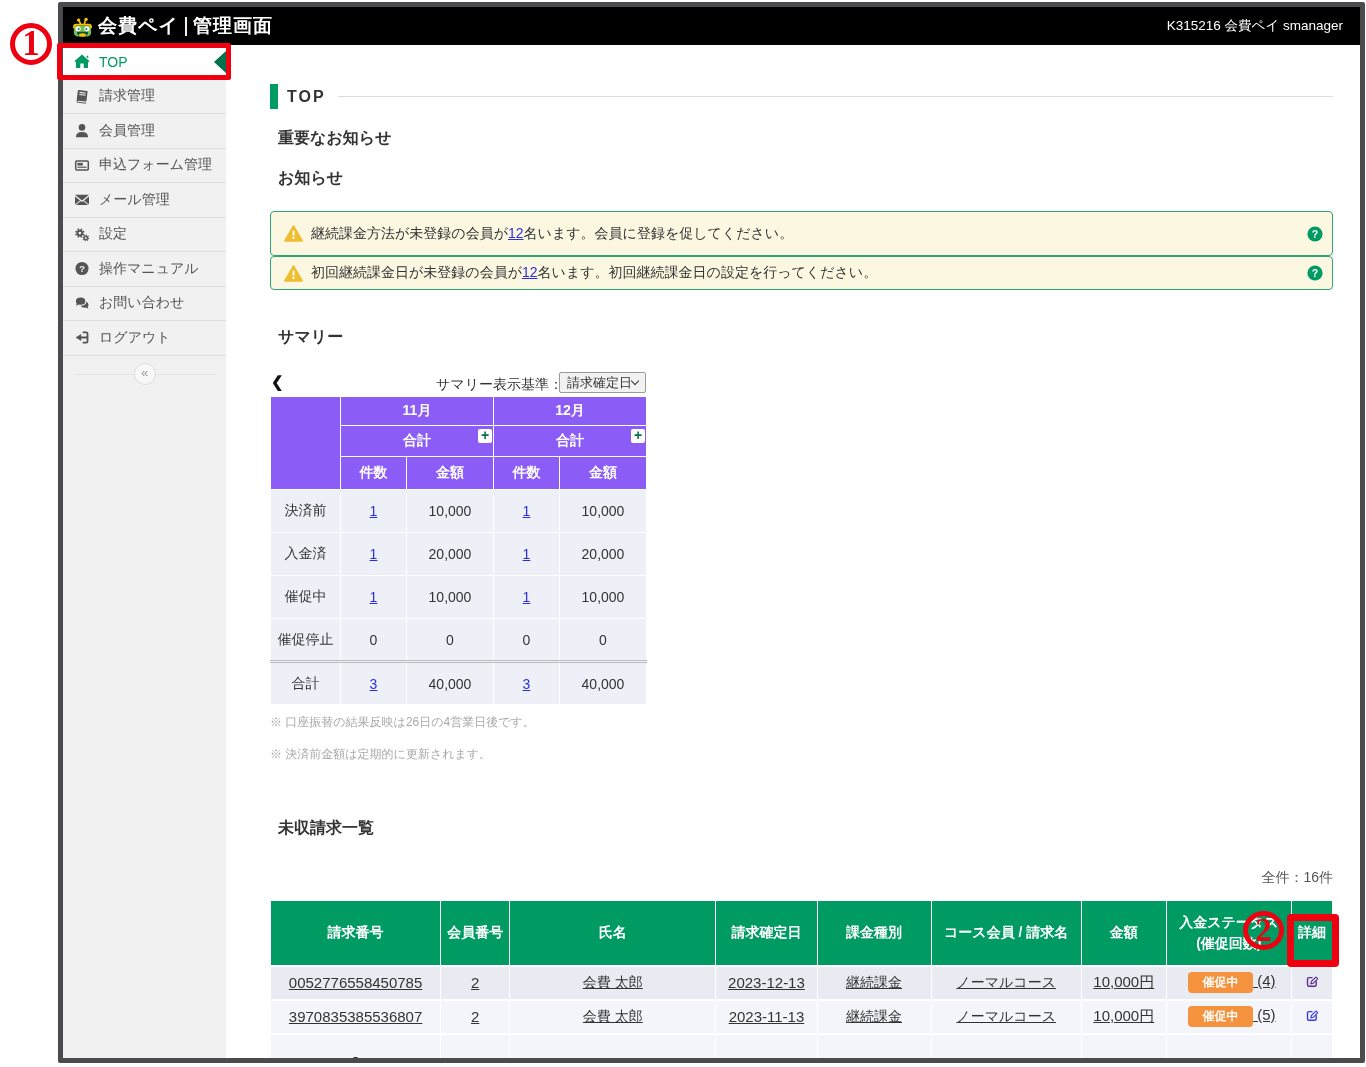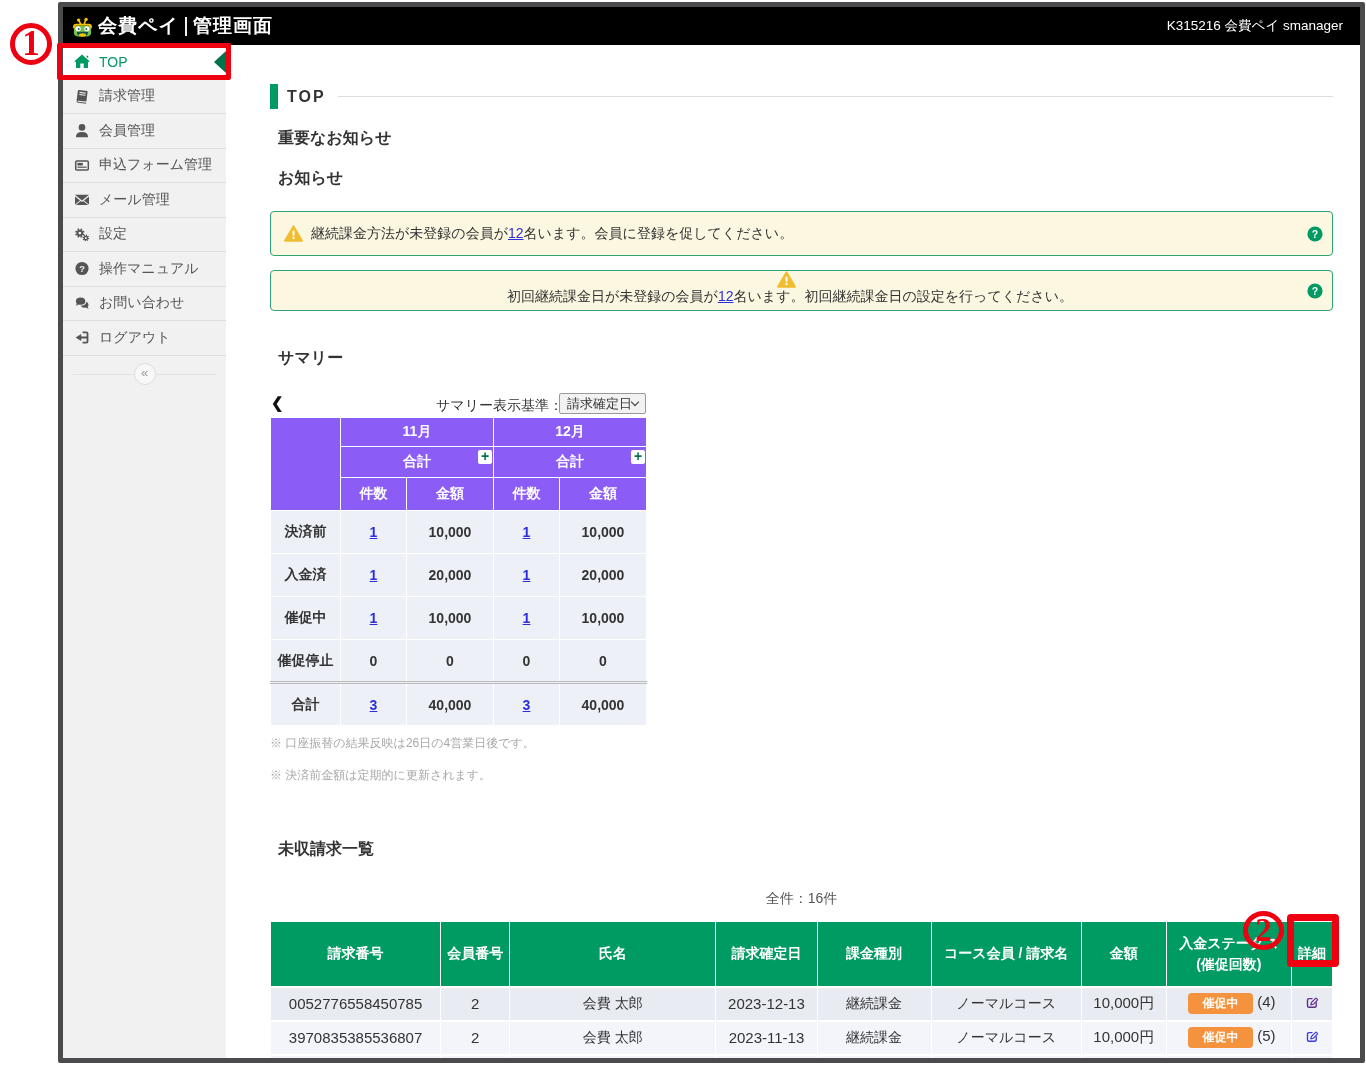--- a/index.html
+++ b/index.html
@@ -33,29 +33,29 @@
 .alert .q { position:absolute; right:9px; top:50%; margin-top:-8px; display:flex; }
 
 .sum-controls { position:relative; height:22px; margin-top:26px; }
 .chev { position:absolute; left:1px; top:1px; font-weight:bold; font-size:15px; color:#111; }
 .sum-label { position:absolute; left:166px; top:4px; font-size:14px; color:#333; }
 .sel { position:absolute; left:289px; top:0; width:87px; height:21px; border:1px solid #999; border-radius:2px; background:#f2f2f2; font-size:13px; color:#333; display:flex; align-items:center; padding-left:7px; }
 .sel .car { position:absolute; right:7px; top:5px; width:6px; height:6px; border-right:1.8px solid #333; border-bottom:1.8px solid #333; transform:rotate(45deg); }
 table { border-collapse:collapse; }
 table.sum { margin-top:2px; font-size:14px; color:#333; }
 table.sum th { background:#8b5cf6; color:#fff; font-weight:bold; border:1px solid #fff; text-align:center; }
-table.sum td { background:#edf1f7; border:1px solid #fff; text-align:center; height:43px;font-weight:bold; }
+table.sum td { background:#edf1f7; border:1px solid #fff; text-align:center; height:43px; }
 table.sum a, table.big a { color:#2d2de0; }
 .plus { position:absolute; right:1px; top:3px; width:14px; height:14px; background:#fff; border-radius:2px; color:#00724c; font-size:14px; line-height:13px; font-weight:bold; }
 .note { font-size:12px; line-height:14px; color:#a9a9a9; }
 
-.total-count { text-align:center; font-size:14px; color:#555; }
+.total-count { text-align:right; font-size:14px; color:#555; }
 table.big { font-size:14px; color:#333; width:1063px; }
 table.big th { background:#009a63; color:#fff; font-weight:bold; border:1px solid #fff; text-align:center; height:65px; line-height:1.5; }
-table.big td { text-align:center; height:34px; border:1px solid #fff; border-width:2px 1px; font-size:15px; }
+table.big td { text-align:center; height:34px; border:1px solid #fff; border-width:2px 1px; font-size:15px;text-decoration:underline; }
 table.big td.f14 { font-size:14px; }
 table.big tr.odd td { background:#e9ebf2; }
 table.big tr.even td { background:#f3f5fb; }
 .badge { display:inline-block; width:65px; height:21px; line-height:21px; background:#f5923e; border-radius:4px; color:#fff; font-size:12px; font-weight:bold; text-align:center; vertical-align:middle; }
 
 .ann { position:absolute; z-index:50; }
 .circ { border-radius:50%; border:5px solid #ee0011; color:#ee0011; font-family:"Liberation Serif",serif; font-weight:bold; display:flex; align-items:center; justify-content:center; background:transparent; }
 #c1 { left:10px; top:23px; width:42px; height:42px; font-size:35px; }
 #c2 { left:1243px; top:911px; width:41px; height:39px; font-size:33px; }
 #r1 { left:57px; top:43px; width:174px; height:37px; border:5.5px solid #ee0011; border-radius:2px; }
@@ -169,21 +169,21 @@
           </svg>
         </span>
         <span>継続課金方法が未登録の会員が<a href="#">12</a>名います。会員に登録を促してください。</span>
         <span class="q">
           <svg width="16" height="16" viewBox="0 0 16 16">
             <circle cx="8" cy="8" r="7.6" fill="#009a63"></circle>
             <text x="8" y="11.7" text-anchor="middle" font-family="Liberation Sans" font-size="10.5" font-weight="bold" fill="#fff">?</text>
           </svg>
         </span>
       </div>
-    <div class="alert" style="margin-top:14px;height:41px;flex-direction:column;">
+    <div class="alert" style="margin-top:0;height:34px;">
         <span class="warn">
           <svg width="19" height="17" viewBox="0 0 19 17">
             <path d="M9.5 1.2 L18 15.8 H1 Z" fill="#f1bd30" stroke="#f1bd30" stroke-width="1.8" stroke-linejoin="round"></path>
             <rect x="8.6" y="5.6" width="1.9" height="5.2" rx=".9" fill="#fff"></rect>
             <circle cx="9.55" cy="13" r="1.15" fill="#fff"></circle>
           </svg>
         </span>
         <span>初回継続課金日が未登録の会員が<a href="#">12</a>名います。初回継続課金日の設定を行ってください。</span>
         <span class="q">
           <svg width="16" height="16" viewBox="0 0 16 16">

